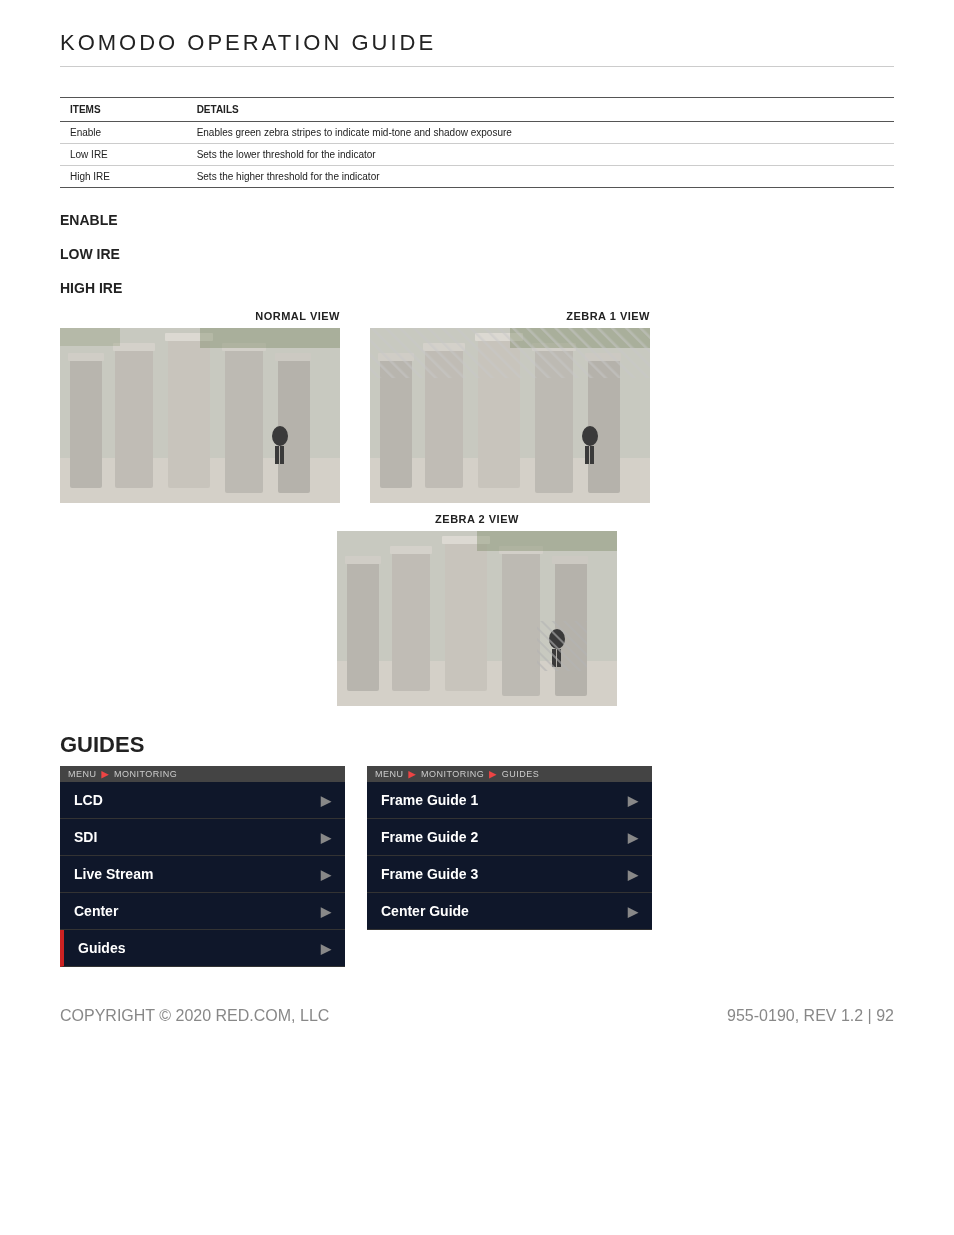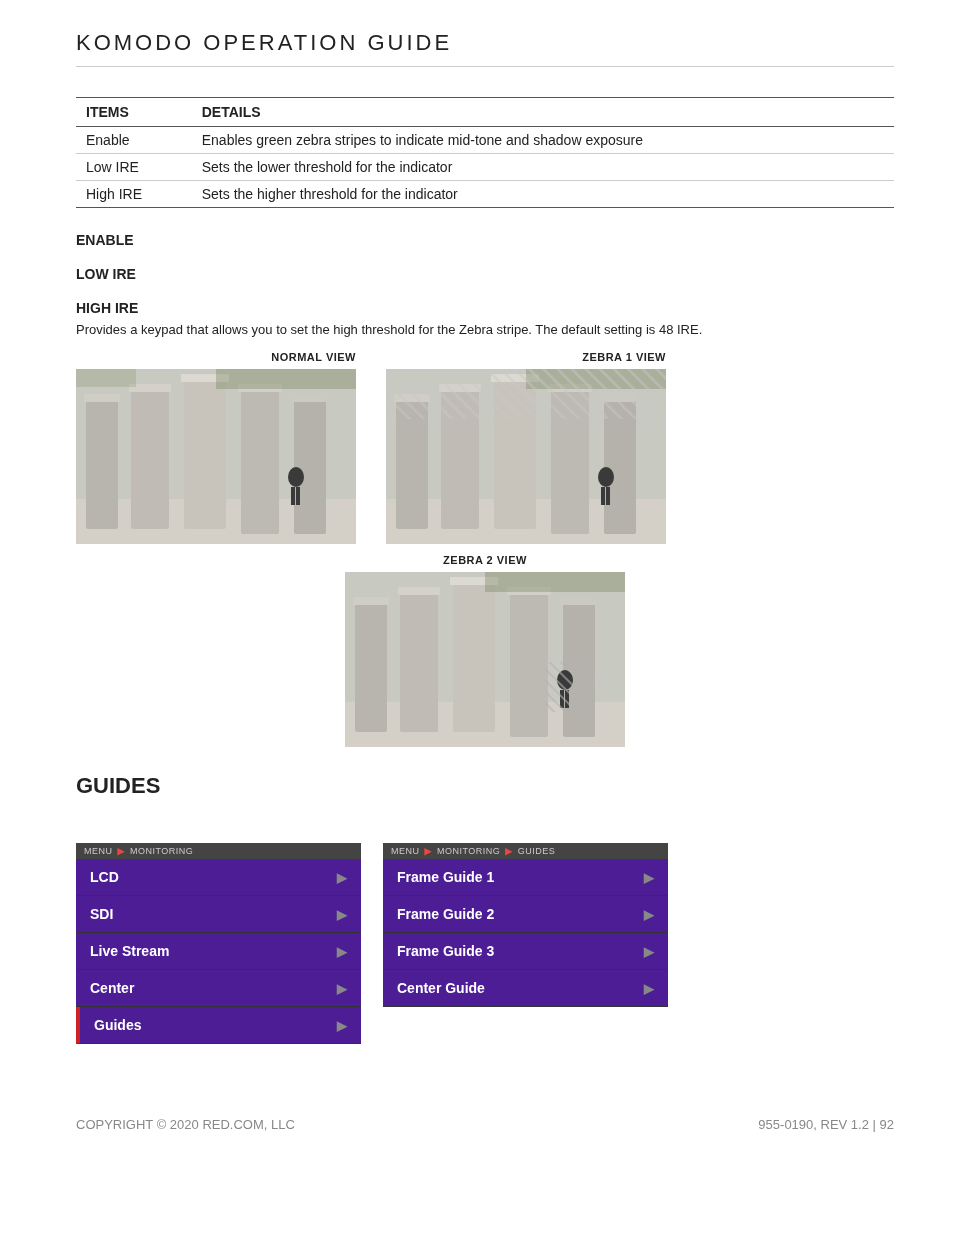--- a/index.html
+++ b/index.html
@@ -5,21 +5,21 @@
     * { box-sizing: border-box; margin: 0; padding: 0; }
     body {
       font-family: Arial, Helvetica, sans-serif;
       font-size: 13px;
       color: #222;
       background: #fff;
       width: 954px;
       min-height: 1235px;
     }
     .page {
-      padding: 30px 60px 40px 76px;
+      padding: 30px 60px 40px 60px;
     }
     .header {
       border-bottom: 1.5px solid #ccc;
       padding-bottom: 10px;
       margin-bottom: 30px;
     }
     .header h1 {
       font-size: 22px;
       font-weight: 300;
       letter-spacing: 3px;
@@ -27,21 +27,21 @@
       text-transform: uppercase;
     }
     .intro-text {
       margin-bottom: 12px;
       font-size: 13px;
     }
     table.items-table {
       width: 100%;
       border-collapse: collapse;
       margin-bottom: 24px;
-      font-size: 14px;
+      font-size: 10px;
     }
     table.items-table th {
       text-align: left;
       font-weight: bold;
       border-top: 1px solid #555;
       border-bottom: 1px solid #555;
       padding: 6px 10px;
     }
     table.items-table td {
       padding: 5px 10px;
@@ -127,29 +127,28 @@
     .menu-panel {
       width: 285px;
     }
     .menu-title-bar {
       background: #444;
       color: #ccc;
       font-size: 9px;
       padding: 3px 8px;
       letter-spacing: 0.5px;
       text-transform: uppercase;
-      margin-top: 36px;
     }
     .menu-title-bar span.arrow {
       color: #e44;
       font-weight: bold;
       margin: 0 2px;
     }
     .menu-item {
-      background: #4c1d95;
+      background: #0f172a;
       color: #fff;
       display: flex;
       align-items: center;
       justify-content: space-between;
       padding: 10px 14px;
       border-bottom: 1px solid #333;
       font-size: 14px;
       font-weight: bold;
       position: relative;
     }
@@ -157,25 +156,25 @@
       border-left: 4px solid #cc2222;
     }
     .menu-item .chevron {
       color: #888;
       font-size: 13px;
     }
     .menu-item-label {
       color: #fff;
     }
     .footer {
-      margin-top: 73px;
+      margin-top: 40px;
       display: flex;
       justify-content: space-between;
       align-items: center;
-      font-size: 13px;
+      font-size: 16px;
       color: #888;
       border-top: none;
     }
     .pillar-svg {
       width: 100%;
       height: 100%;
     }
   </style>
 </head>
 <body>
@@ -208,21 +207,20 @@
           <td>Sets the higher threshold for the indicator</td>
         </tr>
       </tbody>
   </table>
 
   <div class="section-heading">ENABLE</div>
 
   <div class="section-heading">LOW IRE</div>
 
   <div class="section-heading">HIGH IRE</div>
-  <p class="section-body">Provides a keypad that allows you to set the high threshold for the Zebra stripe. The default setting is 48 IRE.</p>
 
   <div class="views-row">
 
     <div class="view-block">
       <div class="view-label">NORMAL VIEW</div>
       <div class="view-image normal-img">
         <svg class="pillar-svg" viewBox="0 0 280 175" xmlns="http://www.w3.org/2000/svg">
 
           <rect width="280" height="175" fill="#c8c9c0"></rect>
 

